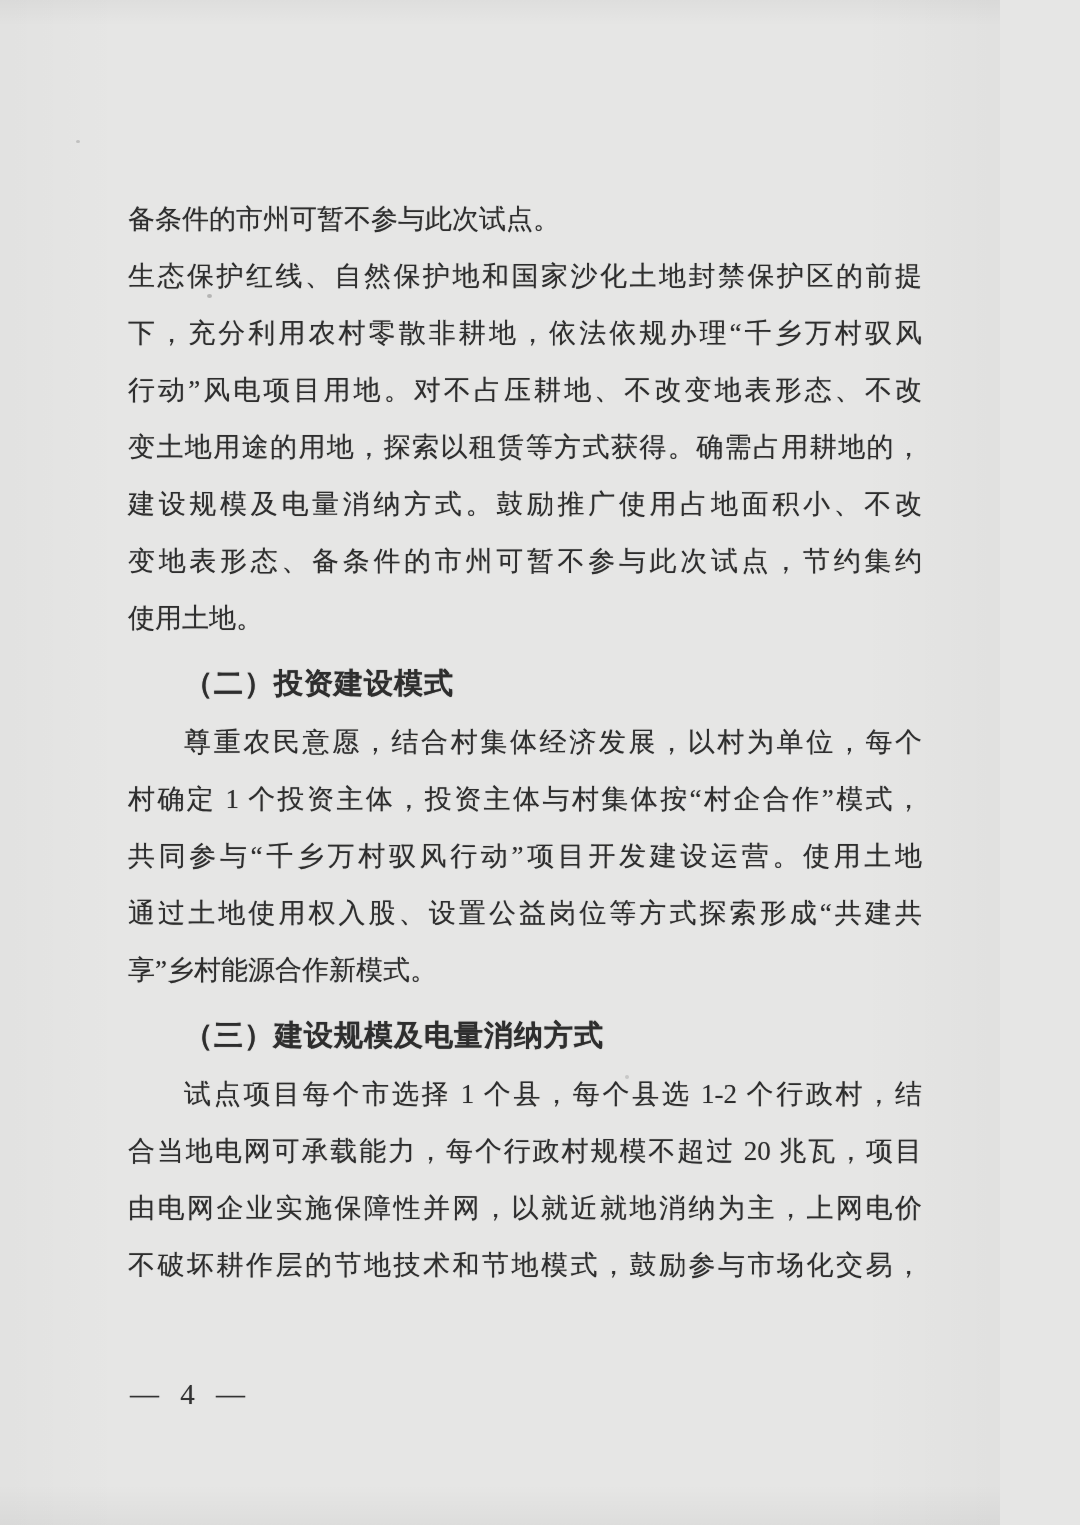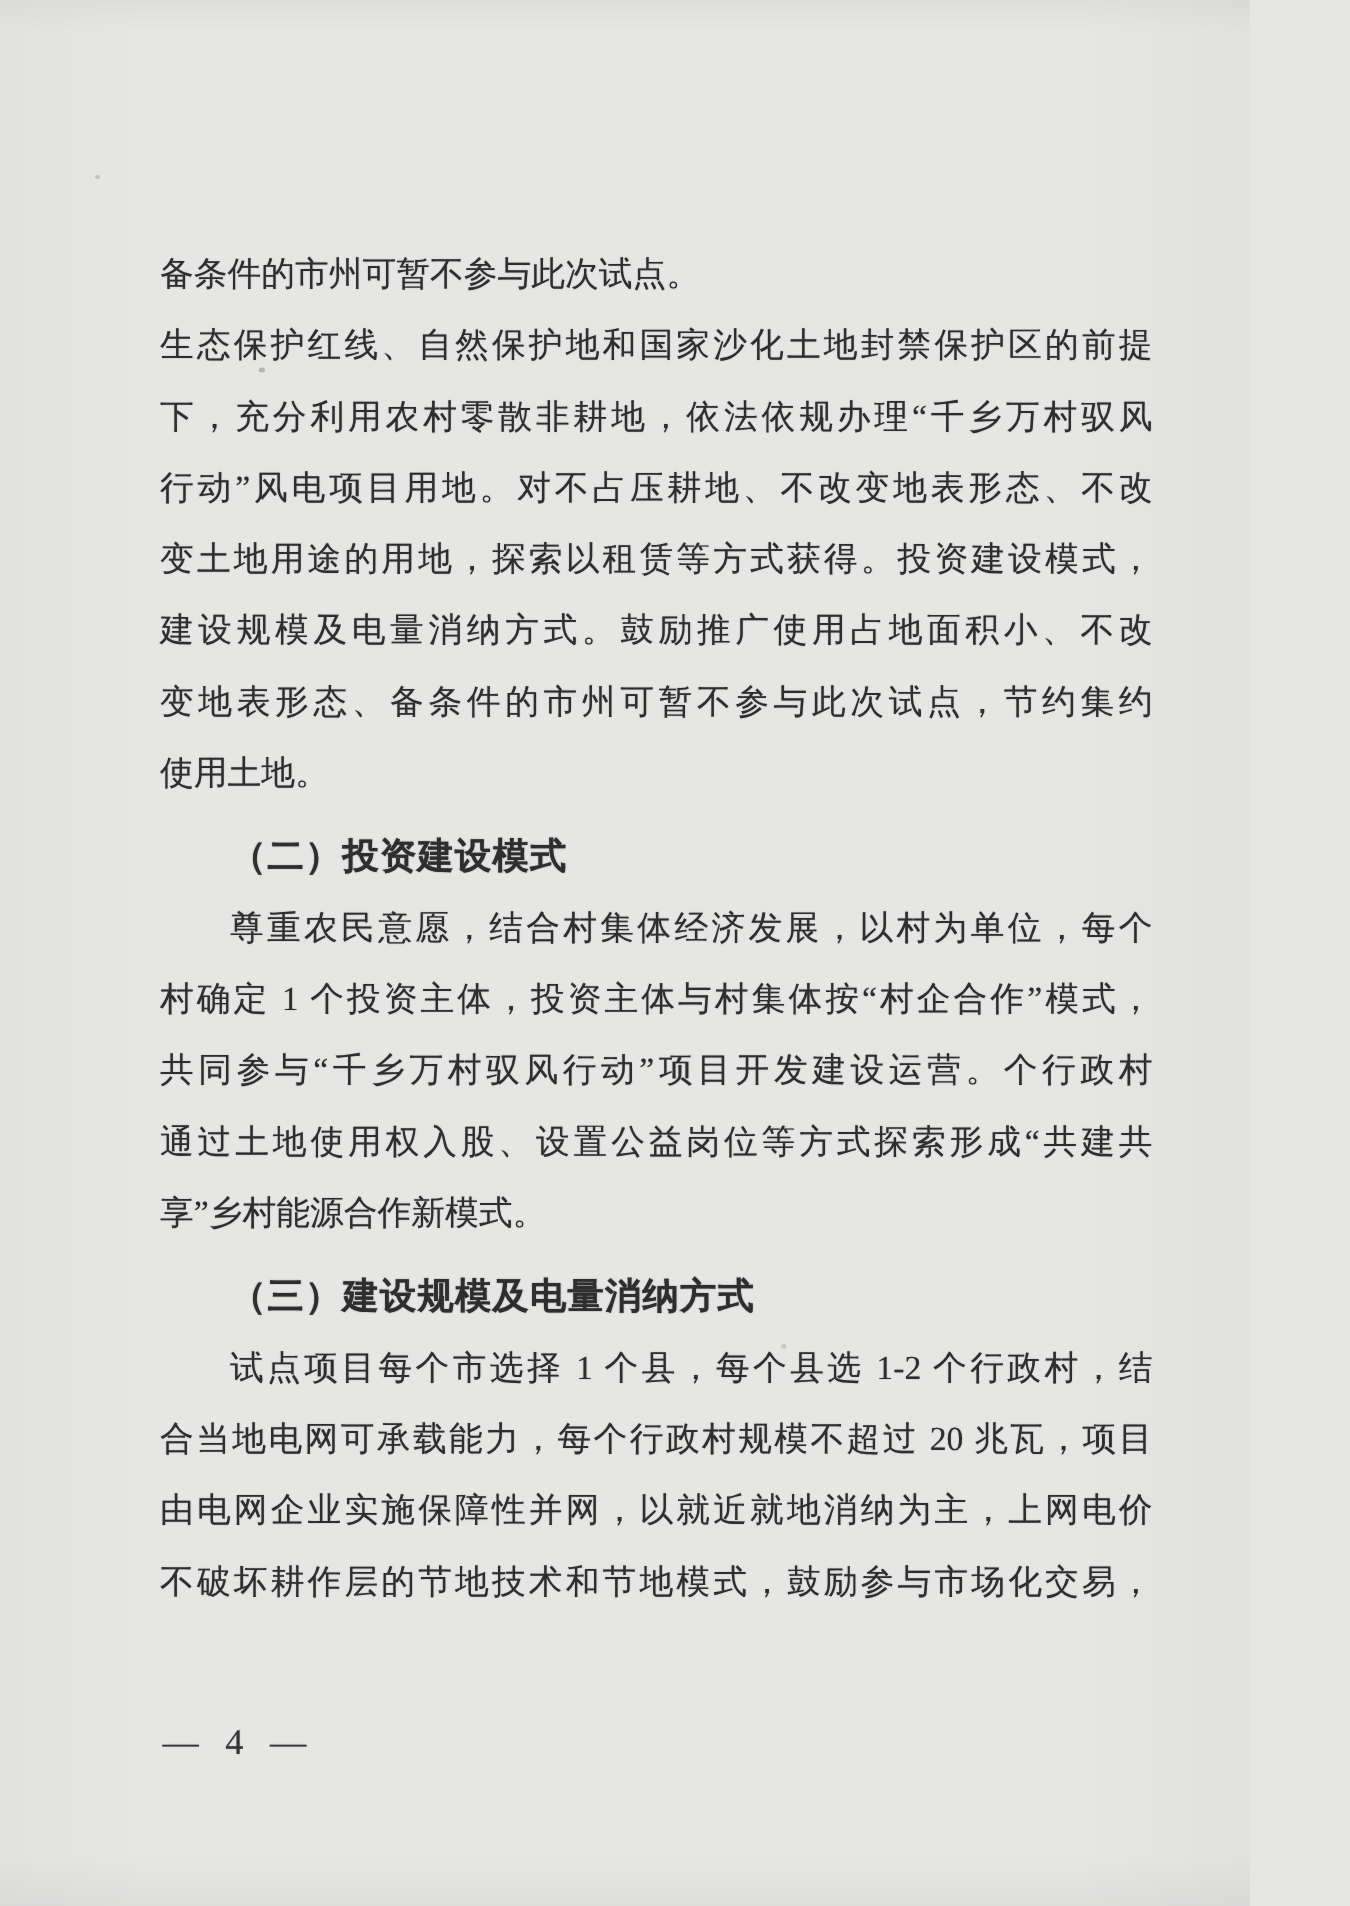--- a/index.html
+++ b/index.html
@@ -57,20 +57,21 @@
   }
   .line.indent {
     text-indent: 56px;
   }
   .line.heading {
     font-weight: 700;
     font-size: 29px;
     margin-top: 10px;
     letter-spacing: 1px;
     text-shadow: 0 0 1px rgba(30,30,30,0.7);
+    font-family: Liberation Mono, monospace;
   }
   .footer {
     position: absolute;
     left: 130px;
     top: 1378px;
     font-size: 29px;
     color: #333333;
     letter-spacing: 7px;
     text-shadow: 0 0 1px rgba(46,46,46,0.4);
   }
@@ -92,28 +93,28 @@
 
   <div class="speck s1"></div>
   <div class="speck s2"></div>
   <div class="speck s3"></div>
 
   <div class="text-block">
     <div class="line">备条件的市州可暂不参与此次试点。</div>
     <div class="line stretch">生态保护红线、自然保护地和国家沙化土地封禁保护区的前提</div>
     <div class="line stretch">下，充分利用农村零散非耕地，依法依规办理“千乡万村驭风</div>
     <div class="line stretch">行动”风电项目用地。对不占压耕地、不改变地表形态、不改</div>
-    <div class="line stretch">变土地用途的用地，探索以租赁等方式获得。投资建设模式，</div>
+    <div class="line stretch">变土地用途的用地，探索以租赁等方式获得。确需占用耕地的，</div>
     <div class="line stretch">建设规模及电量消纳方式。鼓励推广使用占地面积小、不改</div>
     <div class="line stretch">变地表形态、备条件的市州可暂不参与此次试点，节约集约</div>
     <div class="line">使用土地。</div>
     <div class="line indent heading">（二）投资建设模式</div>
     <div class="line indent stretch">尊重农民意愿，结合村集体经济发展，以村为单位，每个</div>
     <div class="line stretch">村确定 1 个投资主体，投资主体与村集体按“村企合作”模式，</div>
-    <div class="line stretch">共同参与“千乡万村驭风行动”项目开发建设运营。个行政村</div>
+    <div class="line stretch">共同参与“千乡万村驭风行动”项目开发建设运营。使用土地</div>
     <div class="line stretch">通过土地使用权入股、设置公益岗位等方式探索形成“共建共</div>
     <div class="line">享”乡村能源合作新模式。</div>
     <div class="line indent heading">（三）建设规模及电量消纳方式</div>
     <div class="line indent stretch">试点项目每个市选择 1 个县，每个县选 1-2 个行政村，结</div>
     <div class="line stretch">合当地电网可承载能力，每个行政村规模不超过 20 兆瓦，项目</div>
     <div class="line stretch">由电网企业实施保障性并网，以就近就地消纳为主，上网电价</div>
     <div class="line stretch">不破坏耕作层的节地技术和节地模式，鼓励参与市场化交易，</div>
   </div>
 
   <div class="footer">— 4 —</div>

